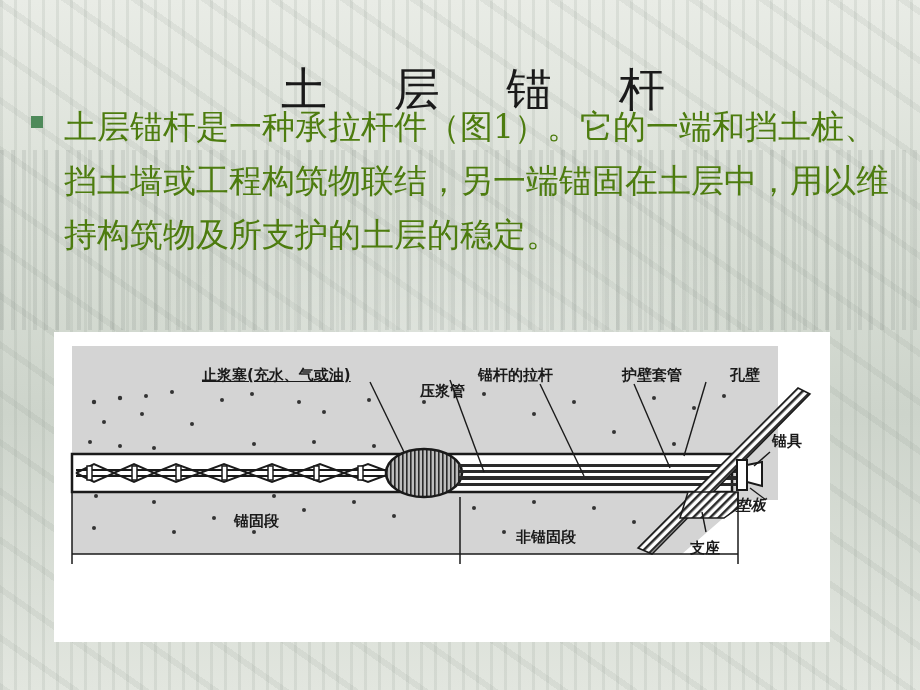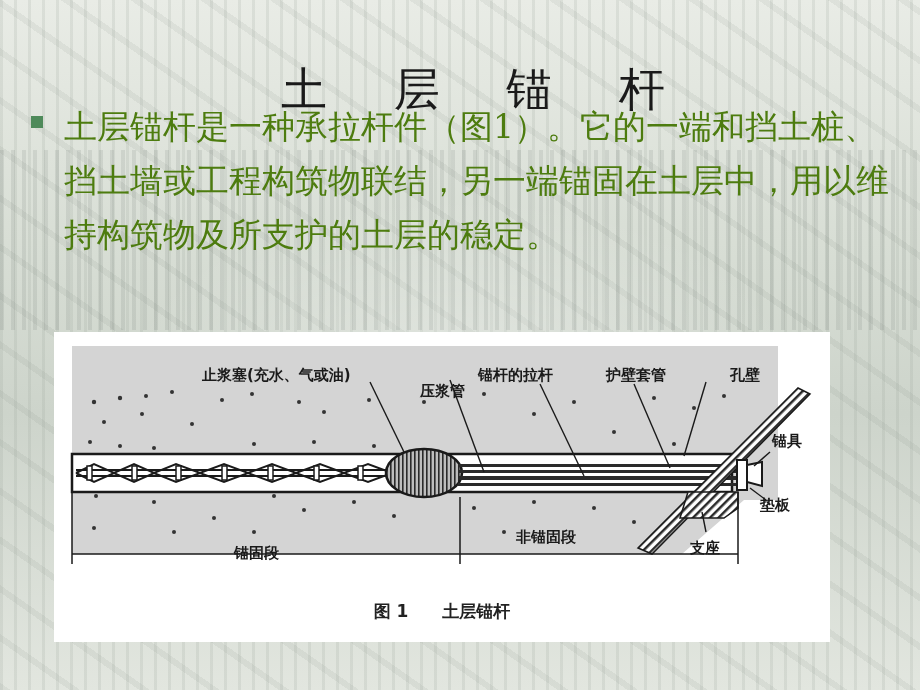--- a/index.html
+++ b/index.html
@@ -167,28 +167,24 @@
     </g>
 
     <g stroke="#1a1a1a" stroke-width="1.5">
       <line x1="18" y1="160" x2="18" y2="232"></line>
       <line x1="406" y1="165" x2="406" y2="232"></line>
       <line x1="684" y1="160" x2="684" y2="232"></line>
       <line x1="18" y1="222" x2="684" y2="222"></line>
     </g>
   </svg>
 
-  <div class="lbl" style="left:148px;top:34px;">止浆塞(充水、气或油)</div>
+  <div class="lbl" style="left:148px;top:34px;text-decoration:underline;">止浆塞(充水、气或油)</div>
   <div class="lbl" style="left:366px;top:50px;">压浆管</div>
   <div class="lbl" style="left:424px;top:34px;">锚杆的拉杆</div>
-  <div class="lbl" style="left:552px;top:34px;text-align:center;">护壁套管</div>
+  <div class="lbl" style="left:568px;top:34px;text-align:center;">护壁套管</div>
   <div class="lbl" style="left:642px;top:34px;margin-left:34px;">孔壁</div>
   <div class="lbl" style="left:718px;top:100px;">锚具</div>
-  <div class="lbl" style="left:706px;top:164px;">垫板</div>
+  <div class="lbl" style="left:682px;top:164px;font-style:italic;">垫板</div>
   <div class="lbl" style="left:636px;top:207px;">支座</div>
-  <div class="lbl" style="left:180px;top:212px;font-family:Liberation Serif, serif;">锚固段</div>
+  <div class="lbl" style="left:180px;top:180px;font-family:Liberation Serif, serif;">锚固段</div>
   <div class="lbl" style="left:462px;top:196px;">非锚固段</div>
 
-  <div class="caption">
-    <span>图 1</span>
-    <span>土层锚杆</span>
-  </div>
 </div>
 
 </body></html>

